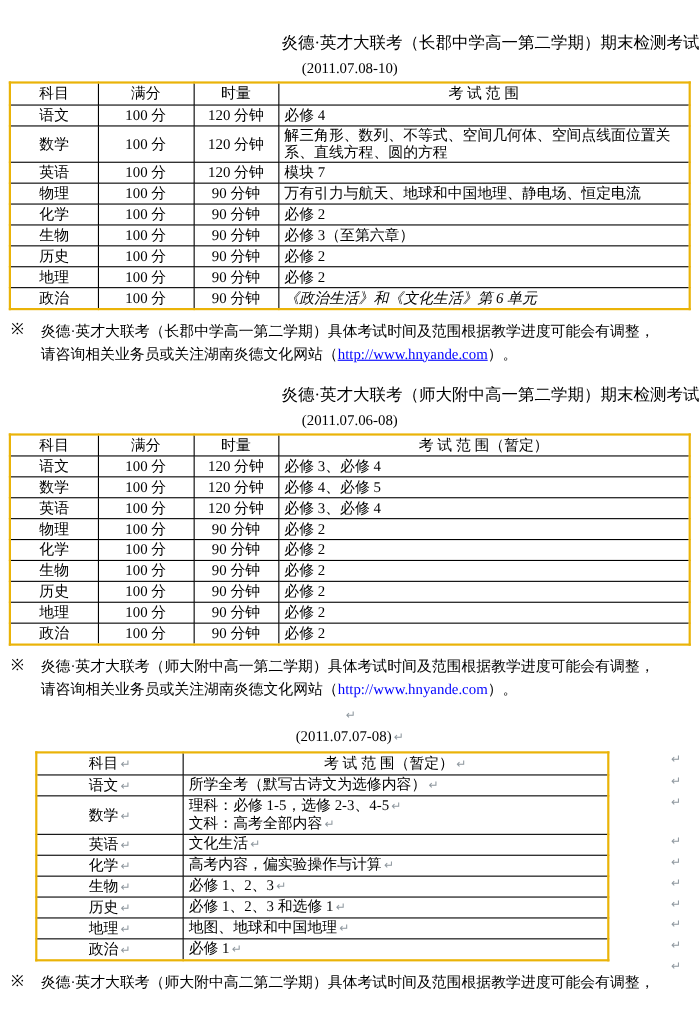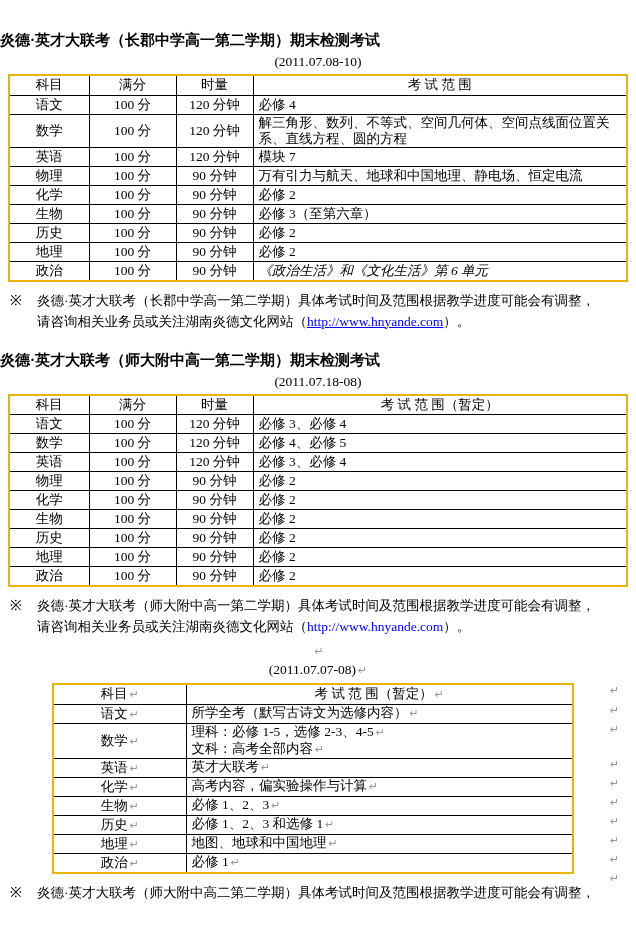--- a/index.html
+++ b/index.html
@@ -3,32 +3,32 @@
 <meta charset="utf-8">
 <style>
   * { box-sizing: border-box; }
   html, body { margin: 0; padding: 0; }
   body { background: #ffffff; }
   .page {
     width: 636px; height: 929px; background: #ffffff; color: #000000;
     font-family: "Liberation Serif", "DejaVu Serif", serif;
     position: relative; overflow: hidden;
   }
-  .title { text-align: left; font-weight: bold; font-size: 15px; line-height: 18px; }
+  .title { text-align: right; font-weight: normal; font-size: 15px; line-height: 18px; }
   .t-first { padding-top: 31px; }
   .t-mid { margin-top: 19px; }
   .t-low { margin-top: 4px; }
   .date { text-align: center; font-size: 13.5px; line-height: 16px; margin-top: 5px; }
   .tbl { border-collapse: collapse; table-layout: fixed; margin-top: 4px; border: 2px solid #eab308; }
   .tbl td { border: 1px solid #000; font-size: 13.5px; overflow: hidden; padding: 0; }
   .tbl thead tr { height: 20px; }
   .tbl tbody tr { height: 17px; }
   .tbl4 { width: 620px; margin-left: 8px; }
   .c-subj { width: 80px; } .c-score { width: 87px; } .c-dur { width: 77px; }
-  .tbl2 { width: 522px; margin-left: 20px; }
+  .tbl2 { width: 522px; }
   .c-subj2 { width: 133px; }
   td.hdr { text-align: center; }
   td.center { text-align: center; }
   td.range { padding: 0 5px; line-height: 16px; text-align: left; }
   td.range.italic { font-style: italic; }
   .rline { line-height: 16px; }
   .t3wrap { position: relative; margin-left: 32px; margin-top: 4px; width: 604px; }
   .pmark { color: #8f989f; font-family: "DejaVu Sans", sans-serif; font-size: 11px; padding-left: 2px; }
   .pmark.rowend { position: absolute; left: 578px; top: 0; padding-left: 0; }
   .blankline { margin-top: 6px; height: 14px; line-height: 14px; text-align: center; }
@@ -120,21 +120,21 @@
   </table>
   <div class="note" id="note-0">
       <span class="nmark">※</span>
       <span class="ntext">
         <div class="nline">炎德·英才大联考（长郡中学高一第二学期）具体考试时间及范围根据教学进度可能会有调整，</div>
         <div class="nline"><span>请咨询相关业务员或关注湖南炎德文化网站（</span><a class="weblink u" href="#" style="color: rgb(0, 0, 255);">http://www.hnyande.com</a><span>）。</span></div>
       </span>
     </div>
 
   <div class="title t-mid">炎德·英才大联考（师大附中高一第二学期）期末检测考试</div>
-  <div class="date">(2011.07.18-08)</div>
+  <div class="date">(2011.07.06-08)</div>
   <table class="tbl tbl4" id="table-1">
     <colgroup>
         <col class="c-subj">
         <col class="c-score">
         <col class="c-dur">
         <col>
       </colgroup>
     <thead>
         <tr>
           <td class="hdr">科目</td>
@@ -232,21 +232,21 @@
           <tr>
             <td class="center"><span>数学</span><span class="pmark">↵</span></td>
             <td class="range">
               <div class="rline"><span>理科：必修 1-5，选修 2-3、4-5</span><span class="pmark">↵</span></div>
               <div class="rline"><span>文科：高考全部内容</span><span class="pmark">↵</span></div>
             </td>
           </tr>
           <tr>
             <td class="center"><span>英语</span><span class="pmark">↵</span></td>
             <td class="range">
-              <div class="rline"><span>英才大联考</span><span class="pmark">↵</span></div>
+              <div class="rline"><span>文化生活</span><span class="pmark">↵</span></div>
             </td>
           </tr>
           <tr>
             <td class="center"><span>化学</span><span class="pmark">↵</span></td>
             <td class="range">
               <div class="rline"><span>高考内容，偏实验操作与计算</span><span class="pmark">↵</span></div>
             </td>
           </tr>
           <tr>
             <td class="center"><span>生物</span><span class="pmark">↵</span></td>

